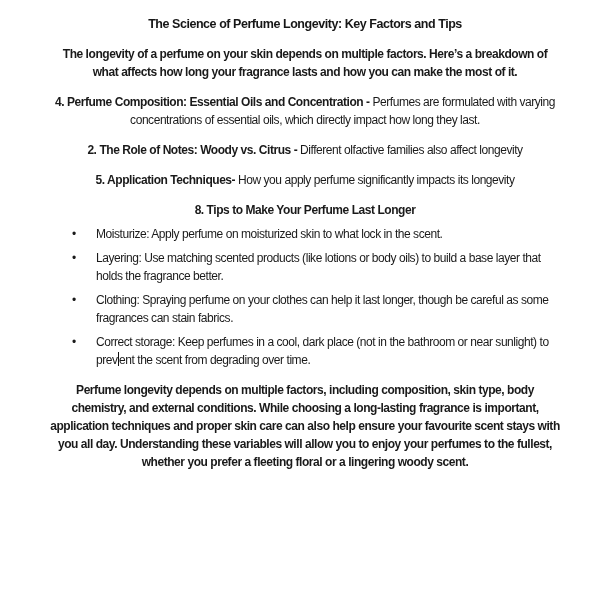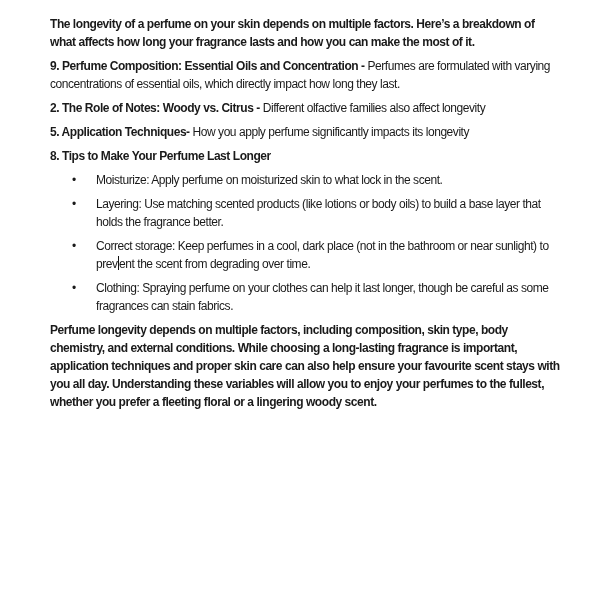--- a/index.html
+++ b/index.html
@@ -19,21 +19,21 @@
     width: 600px; height: 600px;
   }
   h1.doc-title {
     font-size: 12.5px;
     font-weight: 700;
     text-align: center;
     margin: 0 0 12px 0;
     line-height: 18px;
     color: #161616;
   }
-  p { margin: 0 0 6px 0; }
+  p { margin: 12px 0 6px 0; text-align: center; }
   p.bold { font-weight: 700; }
   .hd { font-weight: 700; }
   .bd { font-weight: 400; }
   ul.tips {
     list-style: none;
     margin: 0 0 6px 0;
     padding: 0;
   }
   ul.tips li {
     position: relative;
@@ -53,39 +53,40 @@
     height: 14px;
     background: #111111;
     vertical-align: -2px;
   }
 </style>
 </head>
 <body>
 
 <div class="page">
 
+  <h1 class="doc-title">The Science of Perfume Longevity: Key Factors and Tips</h1>
 
   <p class="bold">The longevity of a perfume on your skin depends on multiple factors. Here’s a breakdown of what affects how long your fragrance lasts and how you can make the most of it.</p>
 
-  <p><span class="hd">9. Perfume Composition: Essential Oils and Concentration -</span>
+  <p><span class="hd">4. Perfume Composition: Essential Oils and Concentration -</span>
     <span class="bd">Perfumes are formulated with varying concentrations of essential oils, which directly impact how long they last.</span></p>
 
   <p><span class="hd">2. The Role of Notes: Woody vs. Citrus -</span>
     <span class="bd">Different olfactive families also affect longevity</span></p>
 
 
 
   <p><span class="hd">5. Application Techniques-</span>
     <span class="bd">How you apply perfume significantly impacts its longevity</span></p>
 
 
   <p class="bold">8. Tips to Make Your Perfume Last Longer</p>
 
   <ul class="tips">
     <li><span>Moisturize: Apply perfume on moisturized skin to what lock in the scent.</span></li>
     <li><span>Layering: Use matching scented products (like lotions or body oils) to build a base layer that holds the fragrance better.</span></li>
+    <li><span>Clothing: Spraying perfume on your clothes can help it last longer, though be careful as some fragrances can stain fabrics.</span></li>
     <li><span>Correct storage: Keep perfumes in a cool, dark place (not in the bathroom or near sunlight) to prev</span><span class="caret"></span><span>ent the scent from degrading over time.</span></li>
-    <li><span>Clothing: Spraying perfume on your clothes can help it last longer, though be careful as some fragrances can stain fabrics.</span></li>
   </ul>
 
   <p class="bold">Perfume longevity depends on multiple factors, including composition, skin type, body chemistry, and external conditions. While choosing a long-lasting fragrance is important, application techniques and proper skin care can also help ensure your favourite scent stays with you all day. Understanding these variables will allow you to enjoy your perfumes to the fullest, whether you prefer a fleeting floral or a lingering woody scent.</p>
 
 </div>
 
 </body></html>

